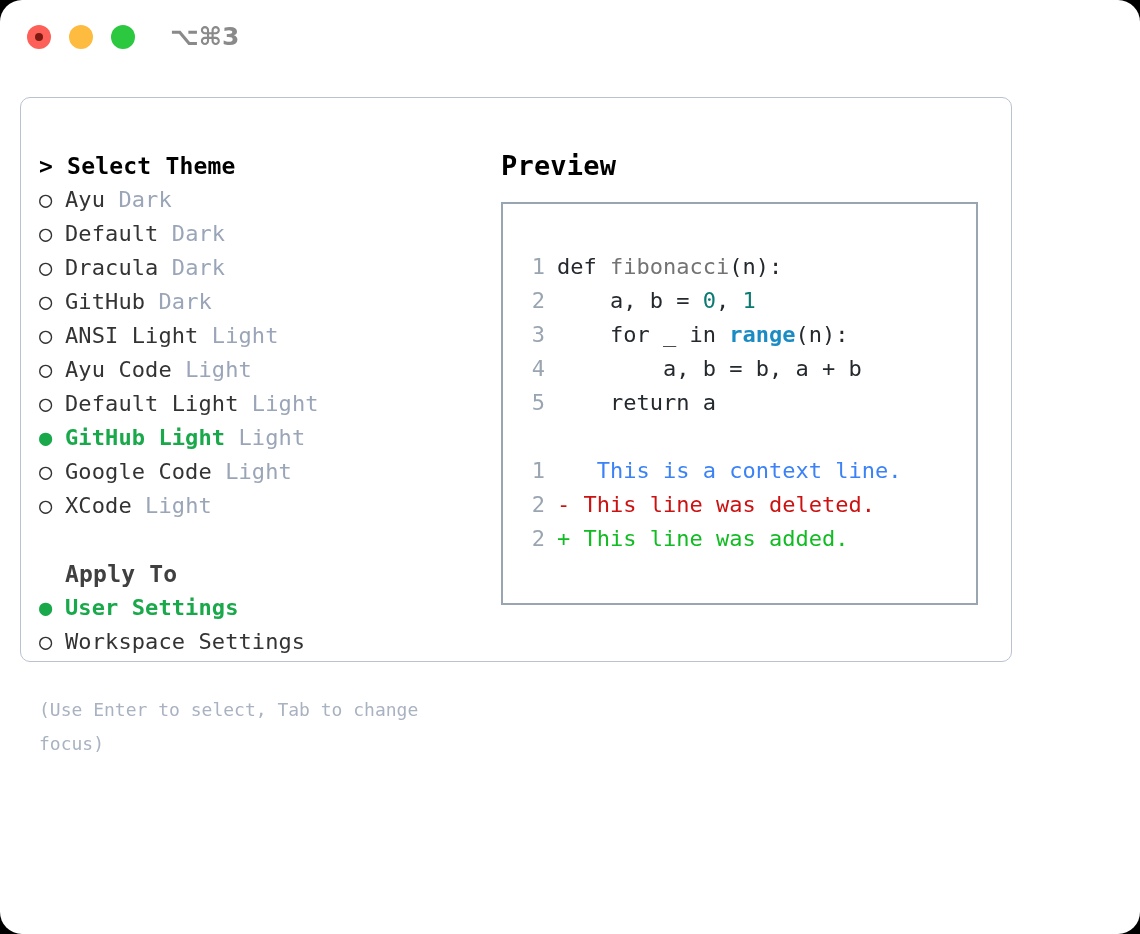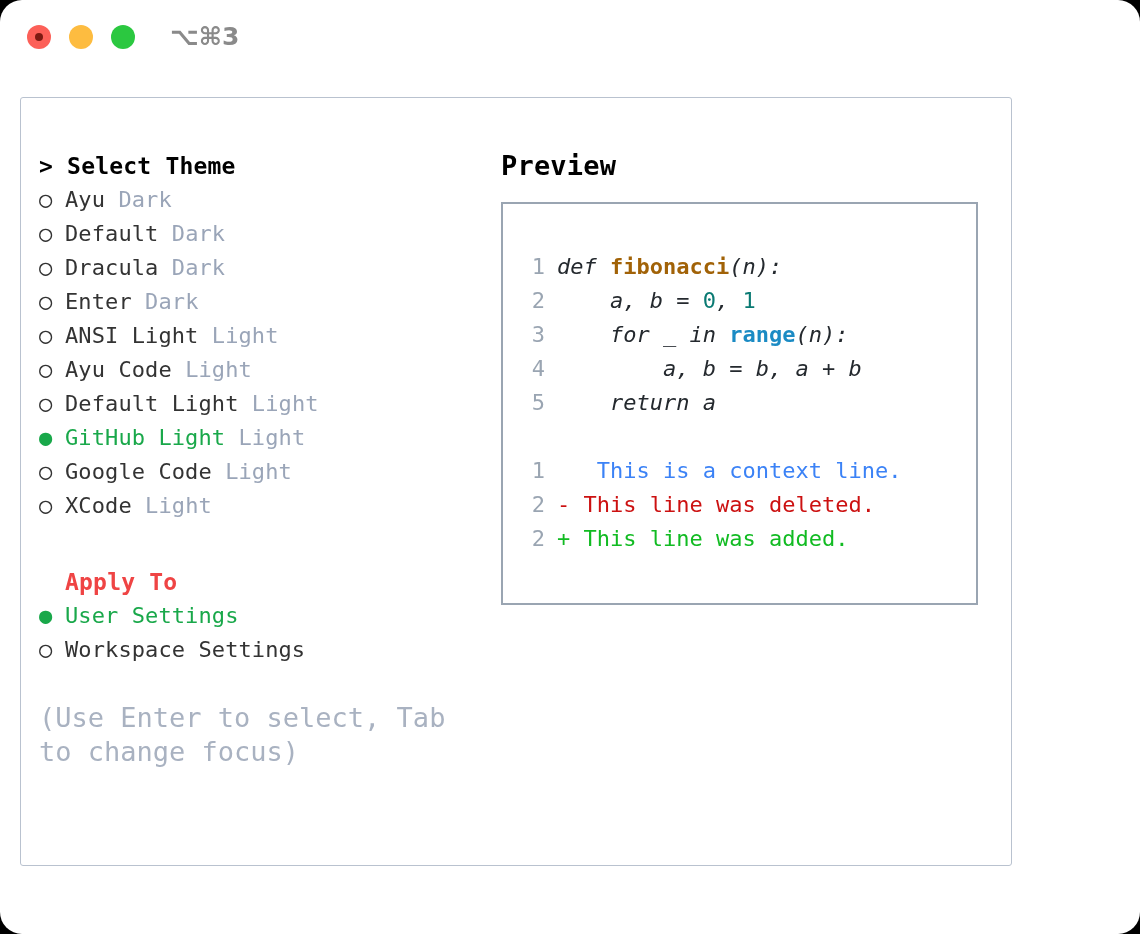--- a/index.html
+++ b/index.html
@@ -63,23 +63,23 @@
     color: #8a8a8a;
     letter-spacing: 0px;
     font-family: "DejaVu Sans", "Liberation Sans", sans-serif;
   }
 
   
   .panel {
     position: absolute;
     left: 20px; top: 97px;
     width: 992px;
-    height: 769px;
+    height: 565px;
     border: 1px solid #b9c2cf;
-    border-radius: 3px;
+    border-radius: 10px;
     background: #ffffff;
     box-sizing: border-box;
   }
 
   .columns {
     position: absolute;
     left: 0; top: 0;
     width: 100%; height: 100%;
   }
 
@@ -94,47 +94,46 @@
   .section-header {
     font-size: 23px;
     font-weight: 700;
     color: #000000;
     line-height: 34px;
     white-space: pre;
     letter-spacing: 0.2px;
   }
   .section-header.plain {
     font-weight: 700;
-    color: #ef4444;
-    margin-top: 8px;
+    color: #404040;
   }
 
   .opt-row {
     font-size: 22px;
     line-height: 34px;
     color: #333333;
     white-space: pre;
     letter-spacing: 0.1px;
   }
   .bullet {
     display: inline-block;
     width: 26px;
     color: #333333;
   }
   .bullet.sel { color: #19a84a; }
-  .opt-label.sel { color: #19a84a; }
+  .opt-label.sel { color: #19a84a; font-weight: bold; }
   .variant {
     color: #9aa5b8;
   }
 
   .spacer-sm { height: 34px; }
   .spacer-hint { height: 34px; }
 
   .hint {
-    font-size: 27px;
+    font-size: 18px;
     line-height: 34px;
     color: #a9b2c1;
     width: 410px;
     white-space: pre-wrap;
     word-break: normal;
   }
 
   
   .right-col {
     position: absolute;
@@ -167,24 +166,24 @@
     white-space: pre;
     color: #24292e;
   }
   .ln {
     display: inline-block;
     width: 22px;
     text-align: right;
     color: #9aa5b2;
     margin-right: 12px;
   }
-  .tok-fn    { color: #a16207; font-weight: 700; margin-top: 46px; }
+  .tok-fn    { color: #737373; font-weight: 400; margin-top: 46px; }
   .tok-num   { color: #0a7a73; }
   .tok-call  { color: #1b8bc4; font-weight: bold; }
-  .tok-plain { color: #24292e; font-style: italic; }
+  .tok-plain { color: #24292e; }
   .diff-ctx  { color: #3b82f6; }
   .diff-del  { color: #cc1111; }
   .diff-add  { color: #11bb22; }
   .blank-line { height: 34px; }
 </style>
 </head>
 <body>
 
 <div class="window">
 
@@ -201,21 +200,21 @@
     <div class="columns">
 
       <div class="left-col">
 
         <div class="section-header">&gt; Select Theme</div>
 
         <div id="theme-list">
             <div class="opt-row"><span class="bullet">○</span><span class="opt-label">Ayu</span> <span class="variant">Dark</span></div>
             <div class="opt-row"><span class="bullet">○</span><span class="opt-label">Default</span> <span class="variant">Dark</span></div>
             <div class="opt-row"><span class="bullet">○</span><span class="opt-label">Dracula</span> <span class="variant">Dark</span></div>
-            <div class="opt-row"><span class="bullet">○</span><span class="opt-label">Enter</span> <span class="variant">Dark</span></div>
+            <div class="opt-row"><span class="bullet">○</span><span class="opt-label">GitHub</span> <span class="variant">Dark</span></div>
             <div class="opt-row"><span class="bullet">○</span><span class="opt-label">ANSI Light</span> <span class="variant">Light</span></div>
             <div class="opt-row"><span class="bullet">○</span><span class="opt-label">Ayu Code</span> <span class="variant">Light</span></div>
             <div class="opt-row"><span class="bullet">○</span><span class="opt-label">Default Light</span> <span class="variant">Light</span></div>
             <div class="opt-row"><span class="bullet sel">●</span><span class="opt-label sel">GitHub Light</span> <span class="variant">Light</span></div>
             <div class="opt-row"><span class="bullet">○</span><span class="opt-label">Google Code</span> <span class="variant">Light</span></div>
             <div class="opt-row"><span class="bullet">○</span><span class="opt-label">XCode</span> <span class="variant">Light</span></div>
           </div>
 
         <div class="spacer-sm"></div>
 

